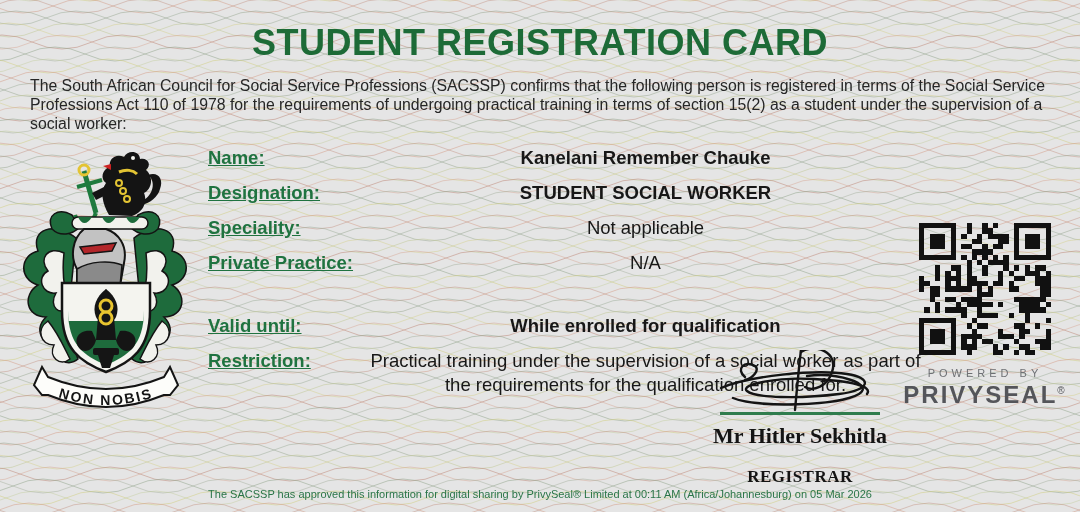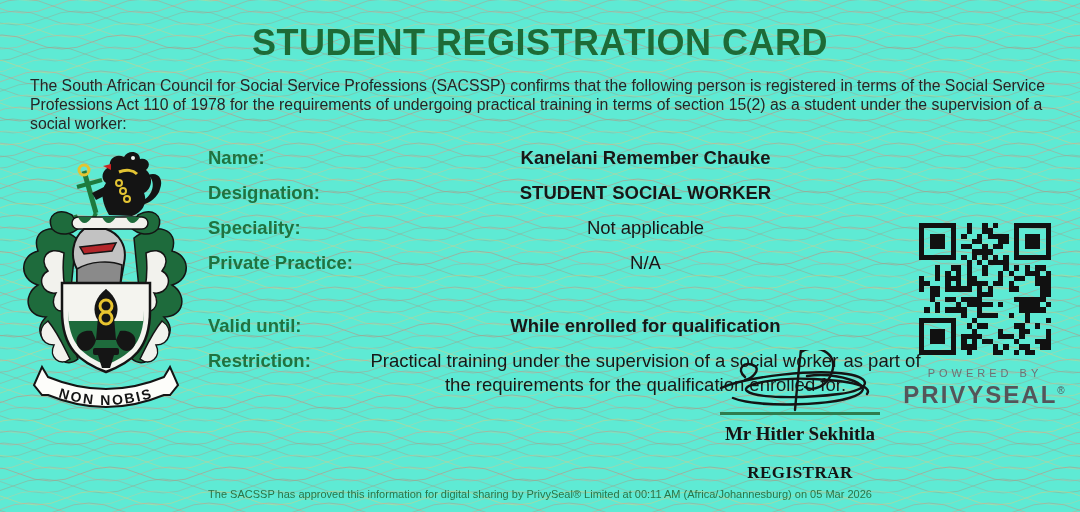--- a/index.html
+++ b/index.html
@@ -1,19 +1,19 @@
 <!DOCTYPE html>
 <html><head>
 <meta charset="utf-8">
 <style>
   html,body{margin:0;padding:0;}
   .card{
     position:relative;
     width:1080px;height:512px;
-    background:#5eead4;
+    background:#e5e5e5;
     overflow:hidden;
     font-family:"Liberation Sans", sans-serif;
     color:#1c1c1c;
   }
   .bg-waves{position:absolute;inset:0;pointer-events:none;}
 
   .title{
     position:absolute;top:22px;left:0;width:100%;
     text-align:center;
     font-size:36px;font-weight:bold;letter-spacing:.5px;
@@ -23,30 +23,30 @@
     position:absolute;top:76px;left:30px;width:1020px;
     text-align:left;
     font-size:15.8px;line-height:19px;
     color:#262626;
   }
 
   .crest{position:absolute;left:14px;top:143px;width:182px;height:288px;}
 
   .fields{position:absolute;left:208px;top:146px;width:715px;}
   .field-row{display:flex;margin-bottom:11px;font-size:18.5px;line-height:24px;}
-  .field-label{flex:0 0 160px;font-weight:bold;color:#1f7340;}
+  .field-label{flex:0 0 160px;font-weight:bold;color:#1f7340;text-decoration:underline;}
   .field-value{flex:1;color:#171717;text-align:center;}
   .field-value.bold{font-weight:bold;}
   .row-restriction{margin-bottom:0;}
   .row-valid{margin-top:39px;}
 
   .signature{position:absolute;left:703px;top:350px;width:194px;text-align:center;}
   .sig-scribble{display:block;margin:0 auto;}
   .sig-line{width:160px;height:2.5px;background:#2f7d4e;margin:0 auto;}
-  .sig-name{font-family:"Liberation Serif", serif;font-weight:bold;font-size:19px;color:#141414;margin-top:8px;}
+  .sig-name{font-family:"Liberation Serif", serif;font-weight:bold;font-size:22px;color:#141414;margin-top:8px;}
   .sig-title{font-family:"Liberation Serif", serif;font-weight:bold;font-size:17px;letter-spacing:.5px;color:#141414;margin-top:18px;}
 
   .qr-panel{position:absolute;left:903px;top:214px;width:164px;text-align:center;}
   .qr-instruction{font-size:11.5px;line-height:1.35;color:#333;width:152px;margin:0 auto;}
   .qr-box{margin:9px auto 0 auto;width:132px;height:132px;}
   .powered-by{margin-top:8px;font-size:11px;letter-spacing:4px;color:#6e7074;white-space:nowrap;}
   .brand{margin-top:2px;font-size:24px;font-weight:bold;letter-spacing:2px;color:#54555a;white-space:nowrap;}
   .brand sup{font-size:10px;font-weight:normal;vertical-align:super;}
 
   .footer{

